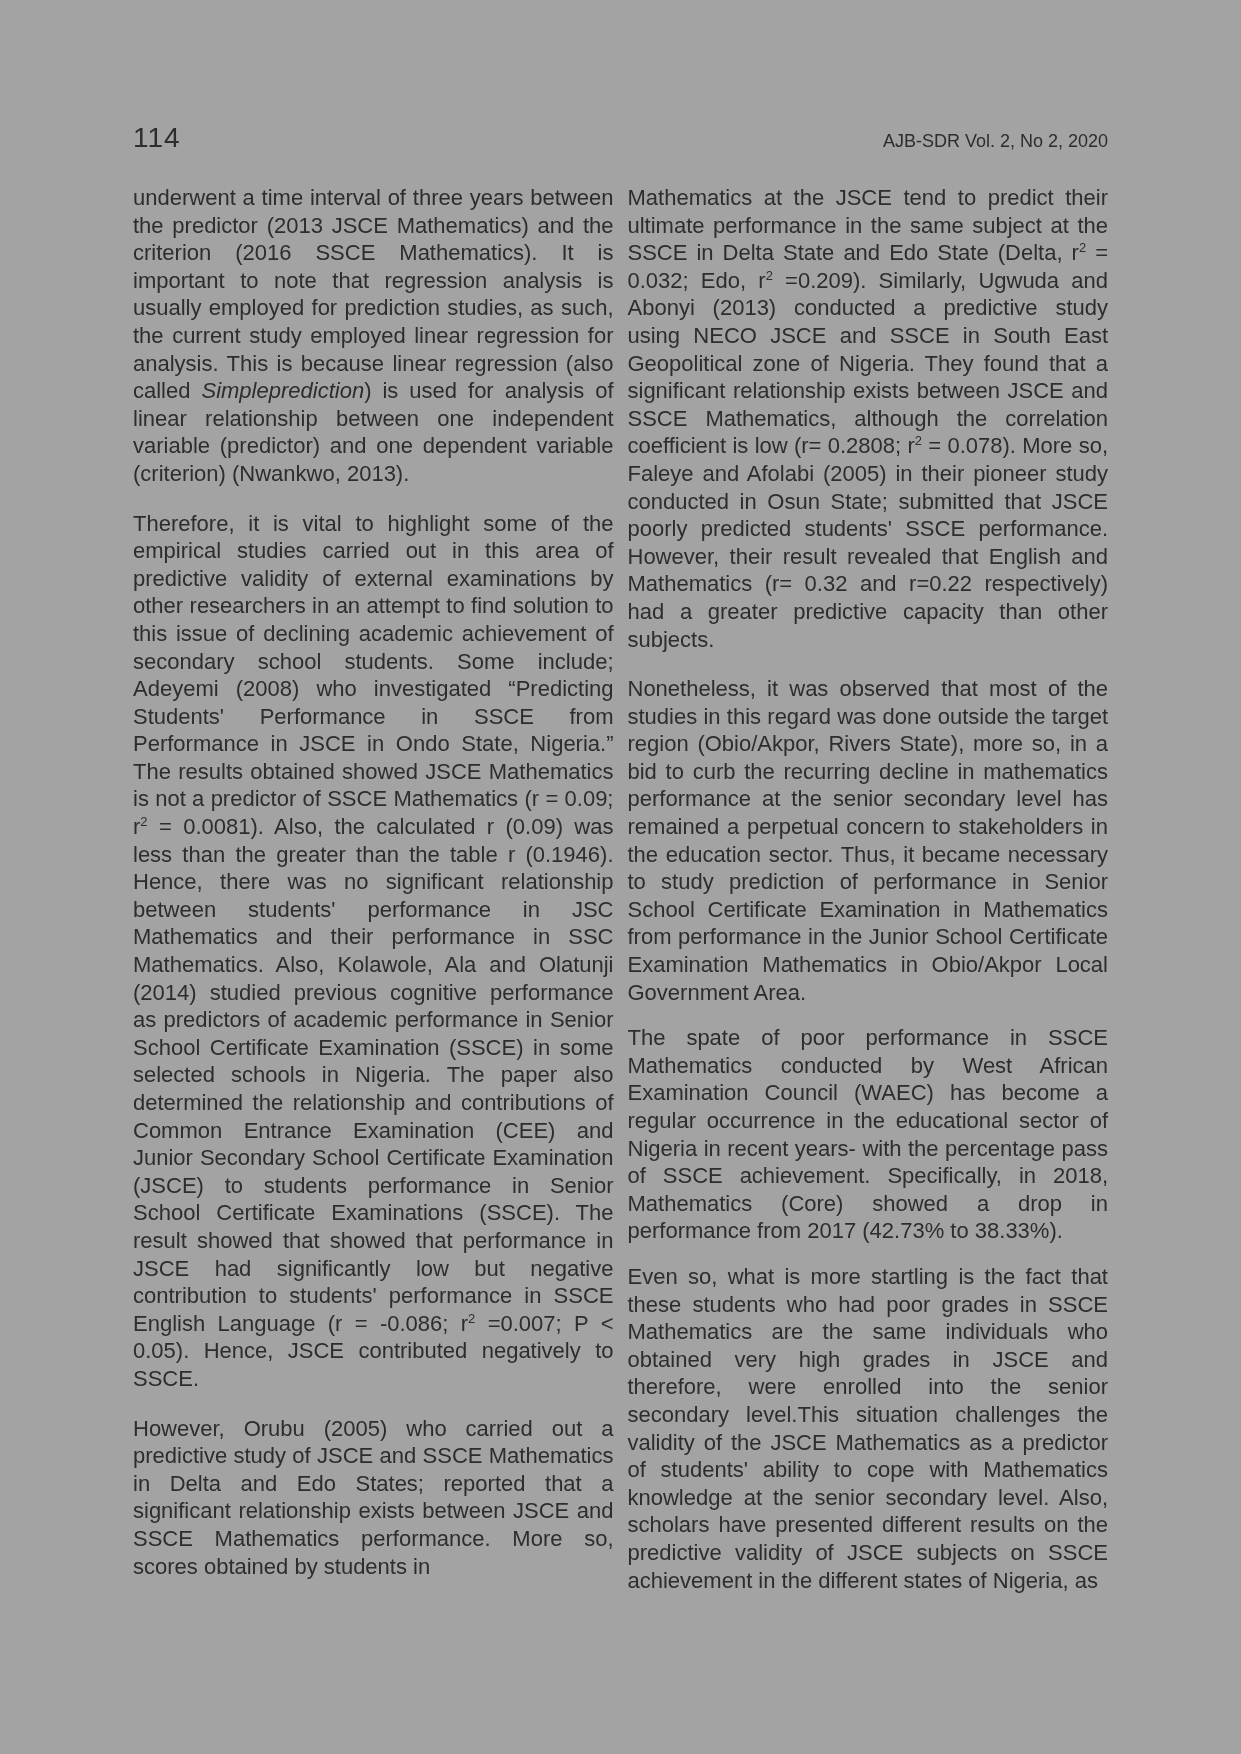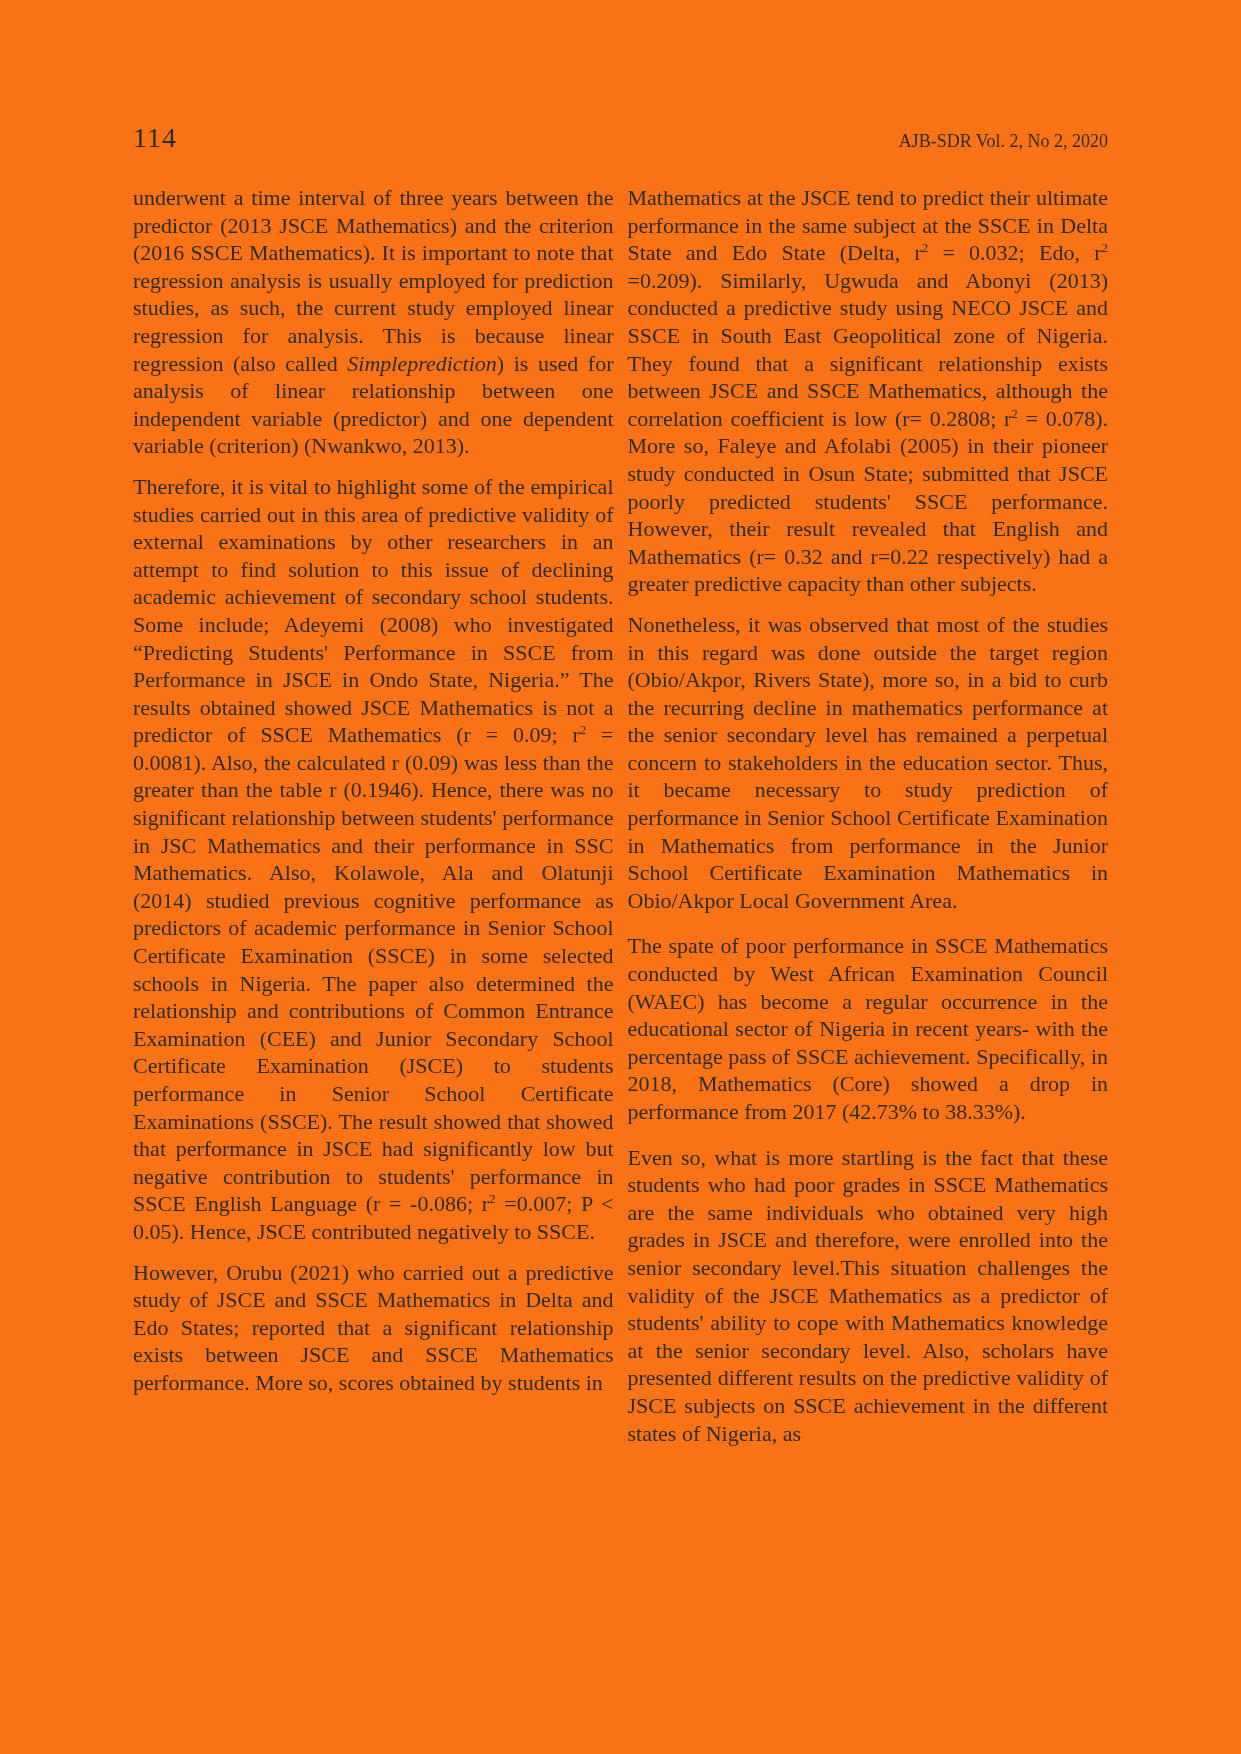--- a/index.html
+++ b/index.html
@@ -4,22 +4,22 @@
 <style>
   html, body {
     margin: 0;
     padding: 0;
     background: #ffffff;
   }
   .page {
     position: relative;
     width: 1241px;
     height: 1754px;
-    background: #f97316;
-    font-family: Liberation Serif, serif;
+    background: #a3a3a3;
+    font-family: Liberation Sans, sans-serif;
     color: #2d2d2d;
     overflow: hidden;
   }
   .page-header {
     position: absolute;
     left: 133px;
     right: 133px;
     top: 122px;
     display: flex;
     justify-content: space-between;
@@ -45,21 +45,21 @@
     font-size: 22px;
     line-height: 27.6px;
     text-align: justify;
     hyphens: none;
   }
   .para {
     margin: 0;
     text-align: justify;
   }
   .para + .para {
-    margin-top: 13px;
+    margin-top: 22px;
   }
   .para.tight {
     margin-top: 18px;
   }
   .para.heading {
     font-weight: 700;
     text-align: left;
   }
   .para i {
     font-style: italic;
@@ -77,21 +77,21 @@
 
   <div class="page-header">
     <span class="page-number">114</span>
     <span class="journal-ref">AJB-SDR Vol. 2, No 2, 2020</span>
   </div>
 
   <div class="content">
     <div class="col">
         <p class="para"><span>underwent a time interval of three years between the predictor (2013 JSCE Mathematics) and the criterion (2016 SSCE Mathematics). It is important to note that regression analysis is usually employed for prediction studies, as such, the current study employed linear regression for analysis. This is because linear regression (also called </span><i>Simpleprediction</i><span>) is used for analysis of linear relationship between one independent variable (predictor) and one dependent variable (criterion) (Nwankwo, 2013).</span></p>
         <p class="para"><span>Therefore, it is vital to highlight some of the empirical studies carried out in this area of predictive validity of external examinations by other researchers in an attempt to find solution to this issue of declining academic achievement of secondary school students. Some include; Adeyemi (2008) who investigated “Predicting Students' Performance in SSCE from Performance in JSCE in Ondo State, Nigeria.” The results obtained showed JSCE Mathematics is not a predictor of SSCE Mathematics (r = 0.09; r</span><sup>2</sup><span> = 0.0081). Also, the calculated r (0.09) was less than the greater than the table r (0.1946). Hence, there was no significant relationship between students' performance in JSC Mathematics and their performance in SSC Mathematics. Also, Kolawole, Ala and Olatunji (2014) studied previous cognitive performance as predictors of academic performance in Senior School Certificate Examination (SSCE) in some selected schools in Nigeria. The paper also determined the relationship and contributions of Common Entrance Examination (CEE) and Junior Secondary School Certificate Examination (JSCE) to students performance in Senior School Certificate Examinations (SSCE). The result showed that showed that performance in JSCE had significantly low but negative contribution to students' performance in SSCE English Language (r = -0.086; r</span><sup>2</sup><span> =0.007; P &lt; 0.05). Hence, JSCE contributed negatively to SSCE.</span></p>
-        <p class="para"><span>However, Orubu (2021) who carried out a predictive study of JSCE and SSCE Mathematics in Delta and Edo States; reported that a significant relationship exists between JSCE and SSCE Mathematics performance. More so, scores obtained by students in</span></p>
+        <p class="para"><span>However, Orubu (2005) who carried out a predictive study of JSCE and SSCE Mathematics in Delta and Edo States; reported that a significant relationship exists between JSCE and SSCE Mathematics performance. More so, scores obtained by students in</span></p>
       </div>
     <div class="col">
         <p class="para"><span>Mathematics at the JSCE tend to predict their ultimate performance in the same subject at the SSCE in Delta State and Edo State (Delta, r</span><sup>2</sup><span> = 0.032; Edo, r</span><sup>2</sup><span> =0.209). Similarly, Ugwuda and Abonyi (2013) conducted a predictive study using NECO JSCE and SSCE in South East Geopolitical zone of Nigeria. They found that a significant relationship exists between JSCE and SSCE Mathematics, although the correlation coefficient is low (r= 0.2808; r</span><sup>2</sup><span> = 0.078). More so, Faleye and Afolabi (2005) in their pioneer study conducted in Osun State; submitted that JSCE poorly predicted students' SSCE performance. However, their result revealed that English and Mathematics (r= 0.32 and r=0.22 respectively) had a greater predictive capacity than other subjects.</span></p>
         <p class="para"><span>Nonetheless, it was observed that most of the studies in this regard was done outside the target region (Obio/Akpor, Rivers State), more so, in a bid to curb the recurring decline in mathematics performance at the senior secondary level has remained a perpetual concern to stakeholders in the education sector. Thus, it became necessary to study prediction of performance in Senior School Certificate Examination in Mathematics from performance in the Junior School Certificate Examination Mathematics in Obio/Akpor Local Government Area.</span></p>
         <p class="para tight"><span>The spate of poor performance in SSCE Mathematics conducted by West African Examination Council (WAEC) has become a regular occurrence in the educational sector of Nigeria in recent years- with the percentage pass of SSCE achievement. Specifically, in 2018, Mathematics (Core) showed a drop in performance from 2017 (42.73% to 38.33%).</span></p>
         <p class="para tight"><span>Even so, what is more startling is the fact that these students who had poor grades in SSCE Mathematics are the same individuals who obtained very high grades in JSCE and therefore, were enrolled into the senior secondary level.This situation challenges the validity of the JSCE Mathematics as a predictor of students' ability to cope with Mathematics knowledge at the senior secondary level. Also, scholars have presented different results on the predictive validity of JSCE subjects on SSCE achievement in the different states of Nigeria, as</span></p>
       </div>
   </div>
 
 </div>

